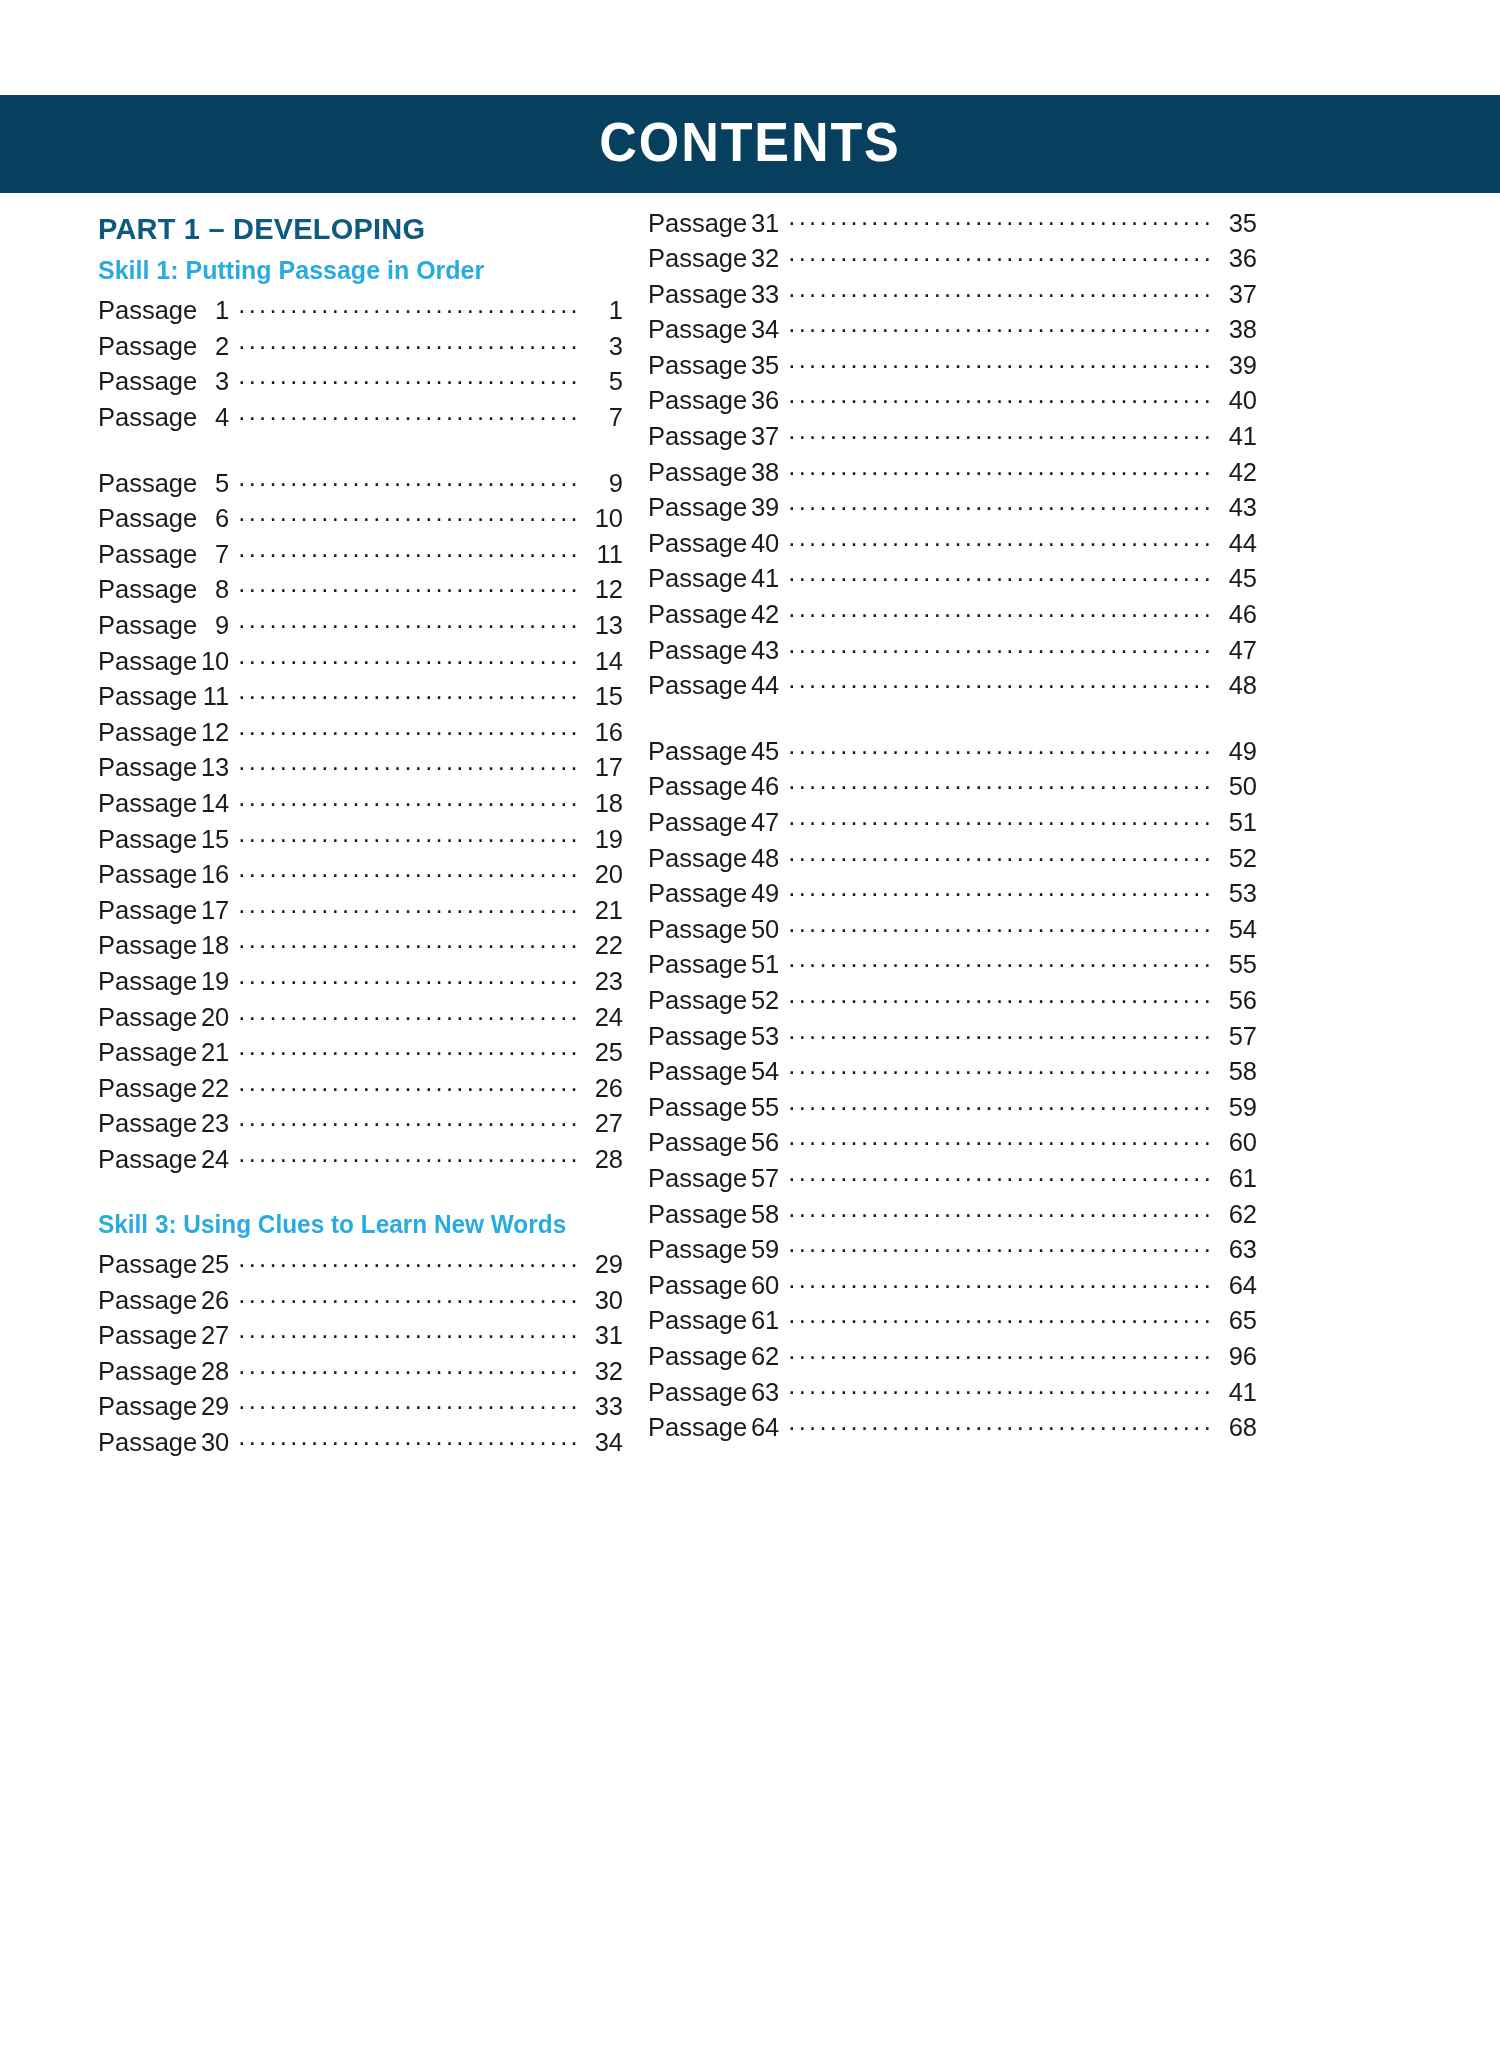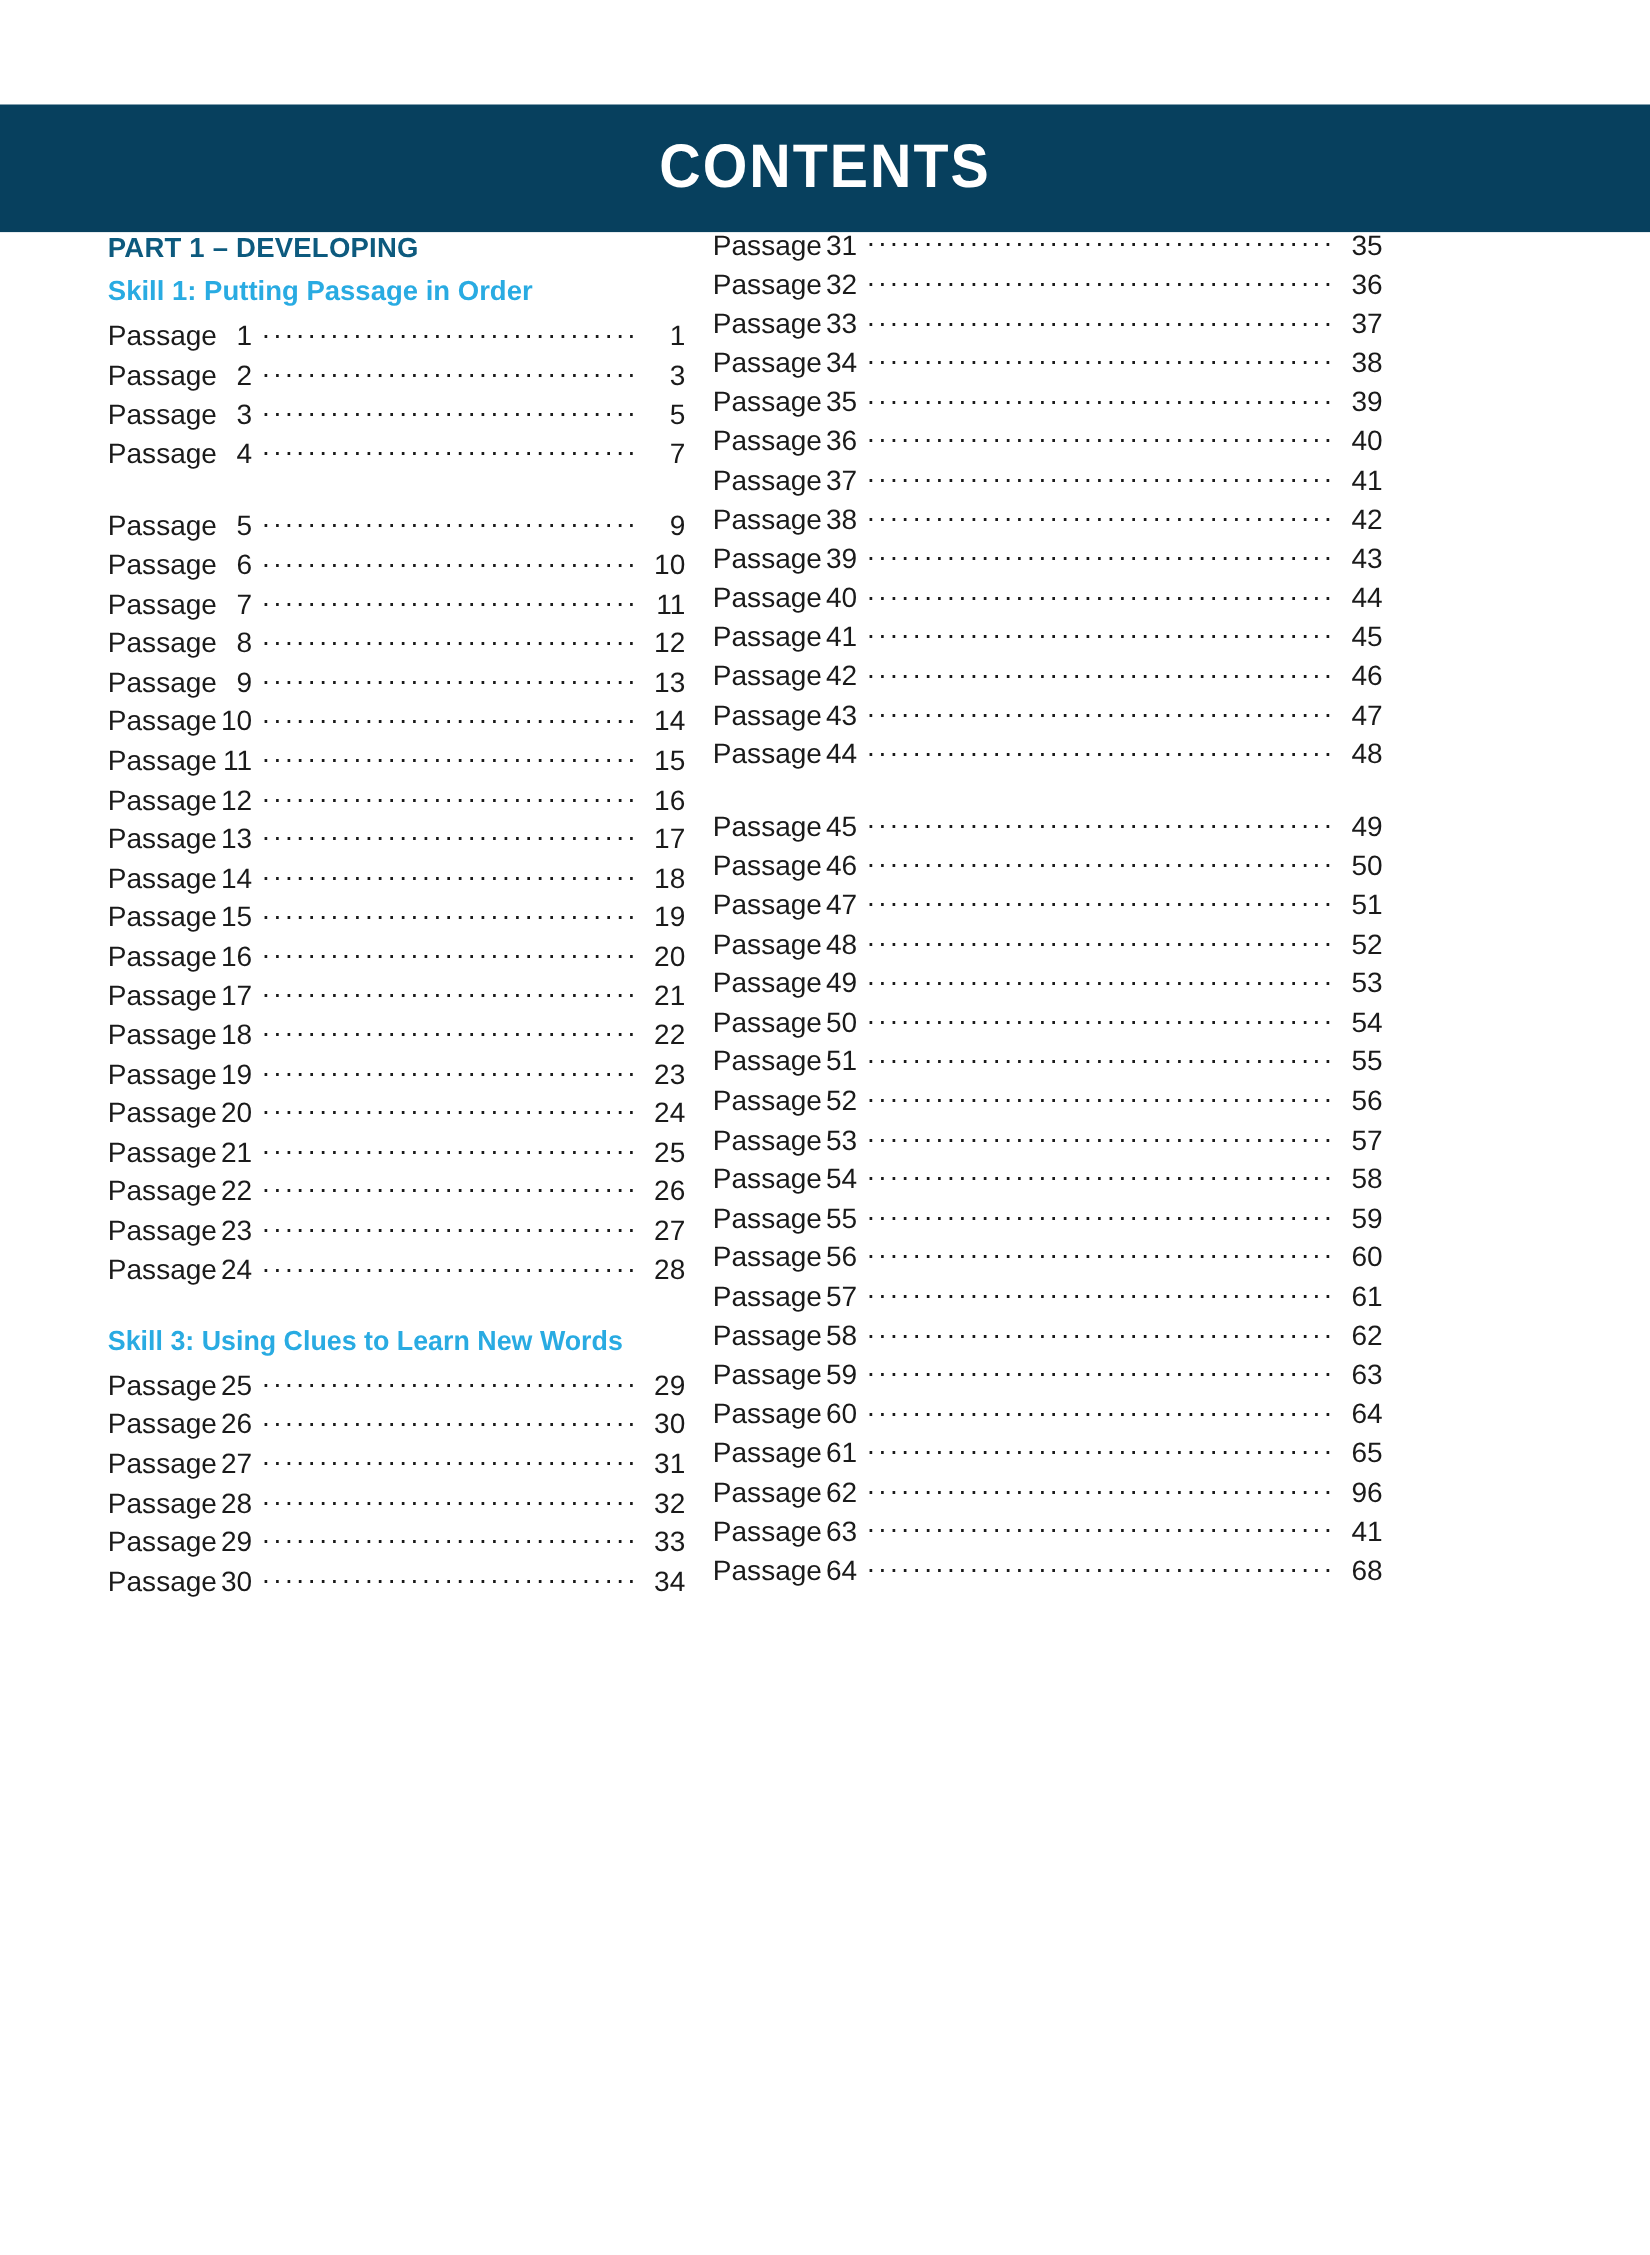--- a/index.html
+++ b/index.html
@@ -18,21 +18,21 @@
     width: 1500px;
     height: 2050px;
     background: #ffffff;
   }
   
   .header-band {
     position: absolute;
     left: 0;
     top: 95px;
     width: 1500px;
-    height: 116px;
+    height: 98px;
     background: #07405E;
     display: flex;
     align-items: center;
     justify-content: center;
   }
   .header-title {
     color: #ffffff;
     font-size: 56px;
     font-weight: bold;
     letter-spacing: 2px;
@@ -59,21 +59,21 @@
     padding-right: 17px;
   }
   .col-right {
     width: 640px;
     padding-left: 8px;
     padding-right: 23px;
   }
   
   .part-heading {
     color: #0D5A7E;
-    font-size: 25px;
+    font-size: 29px;
     font-weight: bold;
     line-height: 1.32;
     letter-spacing: 0.2px;
     margin: 0 0 6px 0;
   }
   .part-heading .line2 {
     display: block;
     padding-left: 155px;
   }
   

